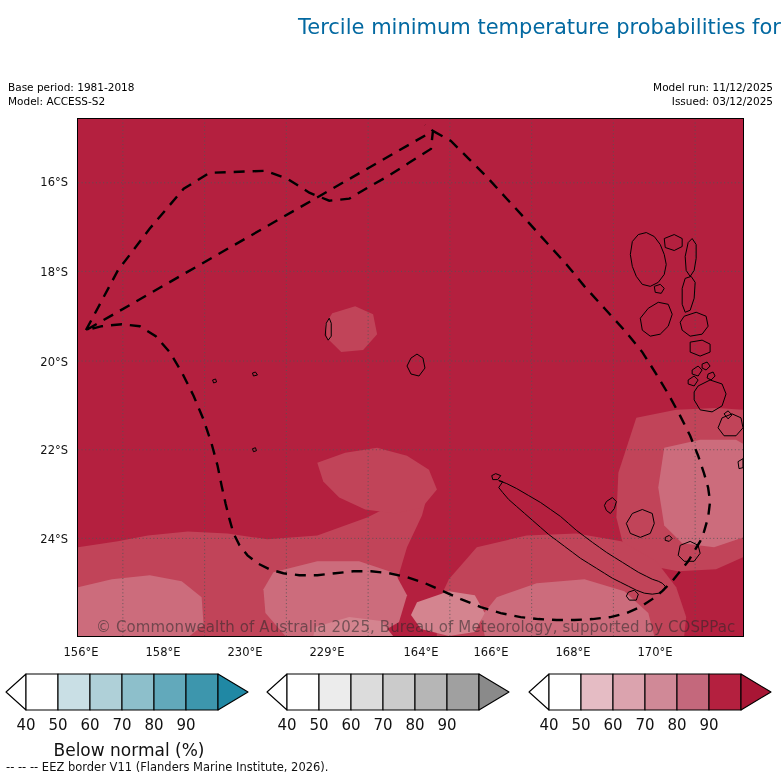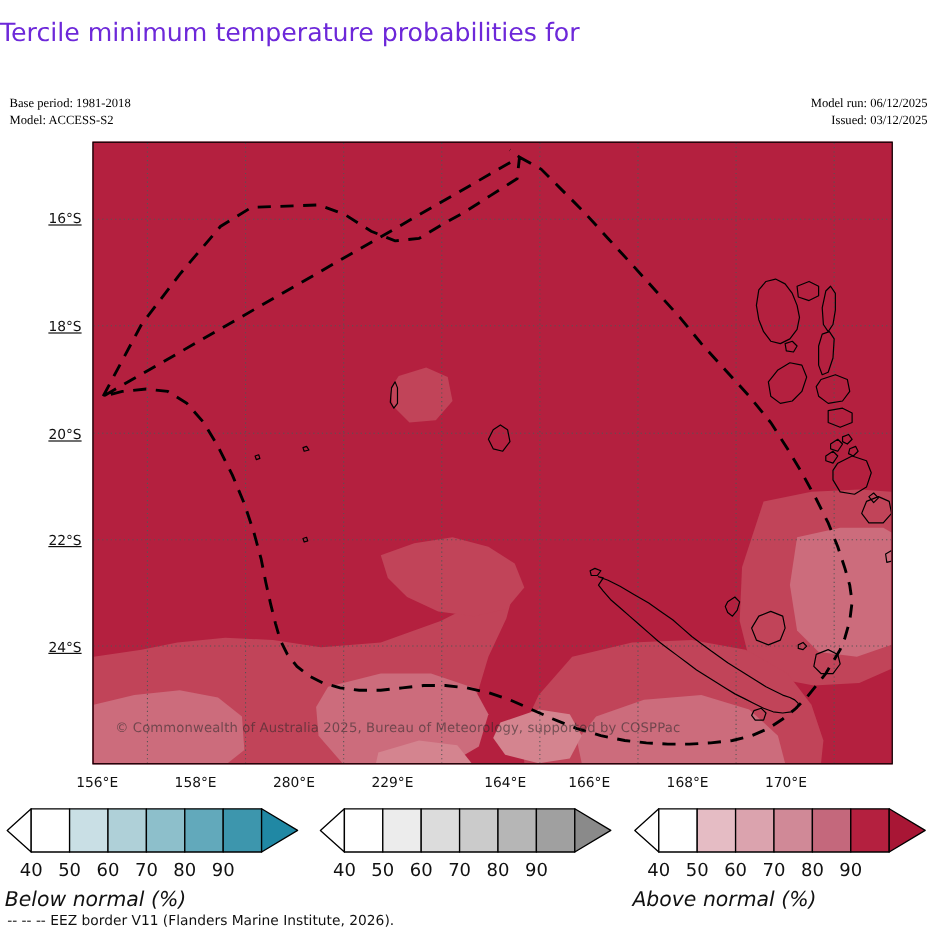--- a/index.html
+++ b/index.html
@@ -6,72 +6,72 @@
   body{
     width:781px;height:781px;
     background:#ffffff;
     font-family:"DejaVu Sans", sans-serif;
     color:#000;
     position:relative;
     overflow:hidden;
   }
   .title{
     position:absolute;left:0;top:14px;width:781px;
-    text-align:left;font-size:21px;line-height:27px;
+    text-align:right;font-size:21px;line-height:27px;
     font-family:"DejaVu Sans", sans-serif;
-    color:#6d28d9;
+    color:#0369a1;
   }
   .meta{
-    position:absolute;font-size:10.5px;line-height:14px;color:#000;font-family:Liberation Serif, serif;
+    position:absolute;font-size:10.5px;line-height:14px;color:#000;
   }
   .meta.left{left:8px;top:80px;text-align:left;}
   .meta.right{right:8px;top:80px;text-align:right;}
 
   
   .map-wrap{
     position:absolute;left:77px;top:118px;width:667px;height:519px;
     border:1px solid #000;box-sizing:border-box;overflow:hidden;
     background:#b4203f;
   }
   .map-svg{position:absolute;left:0;top:0;width:100%;height:100%;display:block;}
   .y-axis{position:absolute;left:0;top:0;width:73px;height:781px;}
-  .y-tick{position:absolute;left:0;width:68px;text-align:right;font-size:11.5px;color:#111;transform:translateY(-50%);text-decoration:underline;}
+  .y-tick{position:absolute;left:0;width:68px;text-align:right;font-size:11.5px;color:#111;transform:translateY(-50%);}
 
   .x-axis{position:absolute;left:0;top:645px;width:781px;height:20px;}
   .x-tick{position:absolute;top:0;font-size:11.5px;color:#111;transform:translateX(-50%);white-space:nowrap;}
 
   .copyright{
-    position:absolute;left:96px;top:600px;font-size:11px;
+    position:absolute;left:96px;top:618px;font-size:15px;
     color:rgba(40,40,40,.55);white-space:nowrap;letter-spacing:.1px;
   }
 
   
   .cbar-group{position:absolute;top:668px;}
   .cbar-svg{display:block;}
   .cbar-ticks{position:relative;height:22px;}
   .cbar-tick{position:absolute;top:0;font-size:15px;transform:translateX(-50%);color:#111;}
-  .cbar-title{font-size:17px;color:#111;margin-top:2px;font-style:italic;}
+  .cbar-title{text-align:center;font-size:17px;color:#111;margin-top:2px;}
 
   .footnote{
     position:absolute;left:6px;top:760px;font-size:11.5px;color:#111;white-space:nowrap;
   }
 </style>
 </head>
 <body>
 
 <div class="title">
   <div>Tercile minimum temperature probabilities for</div>
 </div>
 
 <div class="meta left">
   <div>Base period: 1981-2018</div>
   <div>Model: ACCESS-S2</div>
 </div>
 <div class="meta right">
-  <div>Model run: 06/12/2025</div>
+  <div>Model run: 11/12/2025</div>
   <div>Issued: 03/12/2025</div>
 </div>
 
 <div class="y-axis">
   <div class="y-tick" style="top:182px">16°S</div>
   <div class="y-tick" style="top:272px">18°S</div>
   <div class="y-tick" style="top:362px">20°S</div>
   <div class="y-tick" style="top:450px">22°S</div>
   <div class="y-tick" style="top:539px">24°S</div>
 </div>
@@ -195,21 +195,21 @@
                L78,218 L62,208 L44,206 L24,208 L8,212 Z" fill="none" stroke="#000000" stroke-width="2.4" stroke-dasharray="11,8" stroke-linecap="butt"></path>
     </g>
   </svg>
 </div>
 
 <div class="copyright">© Commonwealth of Australia 2025, Bureau of Meteorology, supported by COSPPac</div>
 
 <div class="x-axis">
   <div class="x-tick" style="left:81px">156°E</div>
   <div class="x-tick" style="left:163px">158°E</div>
-  <div class="x-tick" style="left:245px">280°E</div>
+  <div class="x-tick" style="left:245px">230°E</div>
   <div class="x-tick" style="left:327px">229°E</div>
   <div class="x-tick" style="left:421px">164°E</div>
   <div class="x-tick" style="left:491px">166°E</div>
   <div class="x-tick" style="left:573px">168°E</div>
   <div class="x-tick" style="left:655px">170°E</div>
 </div>
 
 <div class="cbar-group" style="left:4px;width:250px;">
   <svg class="cbar-svg" width="250" height="48" viewBox="0 0 250 48">
     <g stroke="#000" stroke-width="1.1" stroke-linejoin="round">
@@ -271,16 +271,15 @@
     </g>
   </svg>
   <div class="cbar-ticks">
     <div class="cbar-tick" style="left:22px">40</div>
     <div class="cbar-tick" style="left:54px">50</div>
     <div class="cbar-tick" style="left:86px">60</div>
     <div class="cbar-tick" style="left:118px">70</div>
     <div class="cbar-tick" style="left:150px">80</div>
     <div class="cbar-tick" style="left:182px">90</div>
   </div>
-  <div class="cbar-title">Above normal (%)</div>
 </div>
 
 <div class="footnote">--  --  -- EEZ border V11 (Flanders Marine Institute, 2026).</div>
 
 </body></html>

